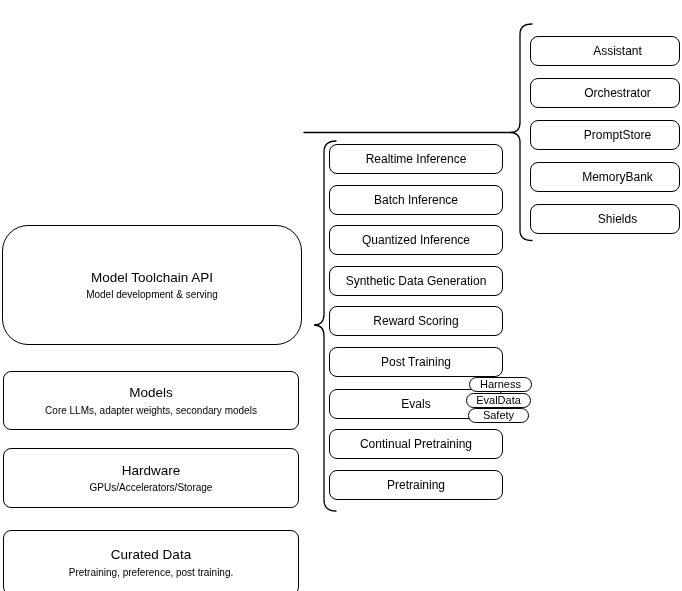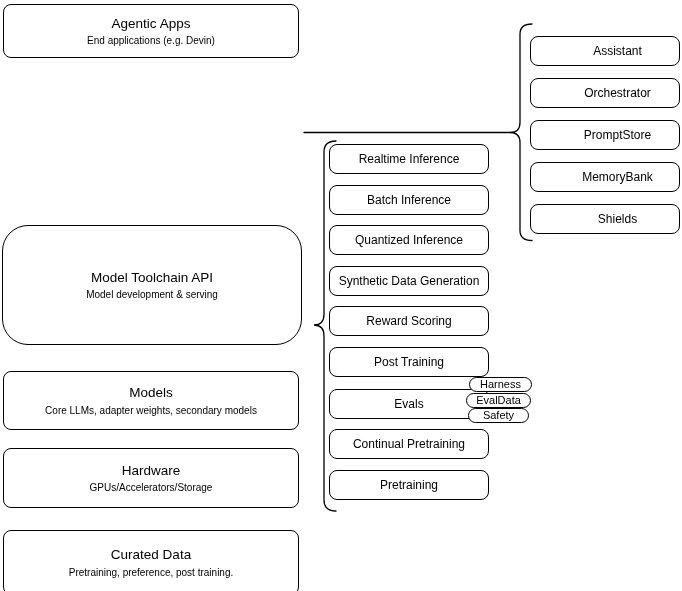--- a/index.html
+++ b/index.html
@@ -50,21 +50,21 @@
     white-space: nowrap;
   }
   .lbox .sub {
     font-size: 10px;
     line-height: 1.1;
     white-space: nowrap;
   }
   .mbox {
     position: absolute;
     left: 329px;
-    width: 160px;
+    width: 174px;
     height: 30px;
     box-sizing: border-box;
     border: 1.3px solid #000000;
     border-radius: 8px;
     background: #ffffff;
     display: flex;
     align-items: center;
     justify-content: center;
     font-size: 12px;
     white-space: nowrap;
@@ -105,24 +105,20 @@
 <body>
 
 <div id="canvas">
 
   <svg id="connectors" viewBox="0 0 682 591" xmlns="http://www.w3.org/2000/svg">
     <path d="M304,132.5 L510,132.5" stroke="#000000" stroke-width="1.3" fill="none" stroke-linecap="round"></path>
     <path d="M532,24 Q520,24 520,34 L520,122.5 Q520,132.5 510,132.5 Q520,132.5 520,142.5 L520,230.5 Q520,240.5 532,240.5" stroke="#000000" stroke-width="1.3" fill="none" stroke-linecap="round"></path>
     <path d="M336,141 Q324,141 324,152 L324,314 Q324,325 314,325 Q324,325 324,336 L324,500 Q324,511 336,511" stroke="#000000" stroke-width="1.3" fill="none" stroke-linecap="round"></path>
   </svg>
 
-  <div class="lbox" style="top:4px;height:54px;">
-    <div class="title">Agentic Apps</div>
-    <div class="sub">End applications (e.g. Devin)</div>
-  </div>
   <div class="lbox big" style="top:225px;height:120px;">
     <div class="title">Model Toolchain API</div>
     <div class="sub">Model development &amp; serving</div>
   </div>
   <div class="lbox" style="top:371px;height:59px;">
     <div class="title">Models</div>
     <div class="sub">Core LLMs, adapter weights, secondary models</div>
   </div>
   <div class="lbox" style="top:448px;height:60px;">
     <div class="title">Hardware</div>

